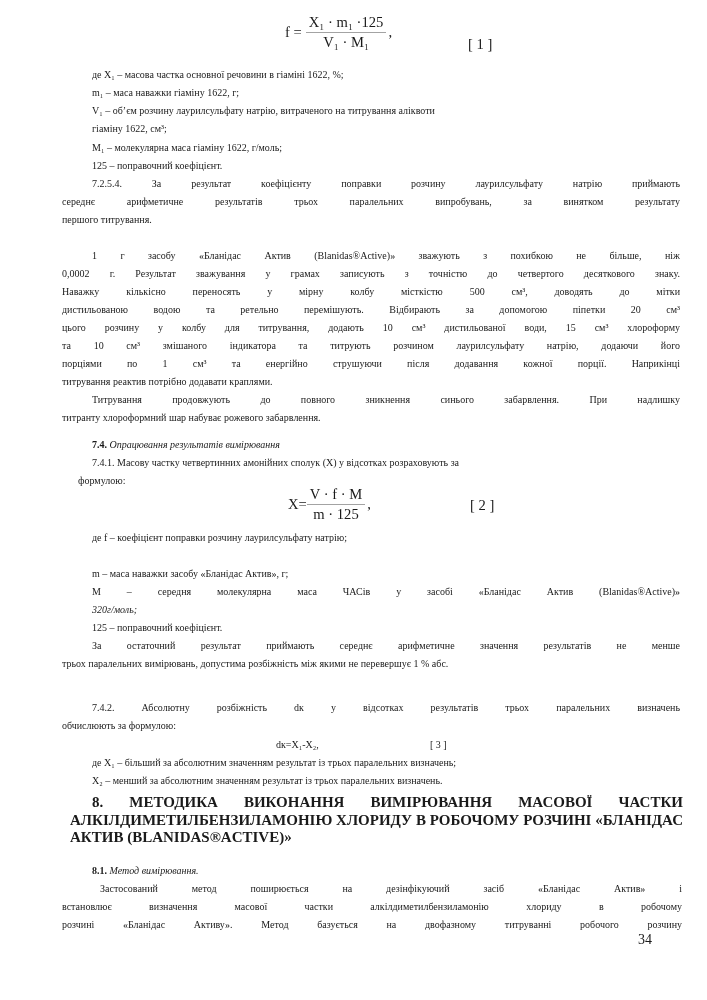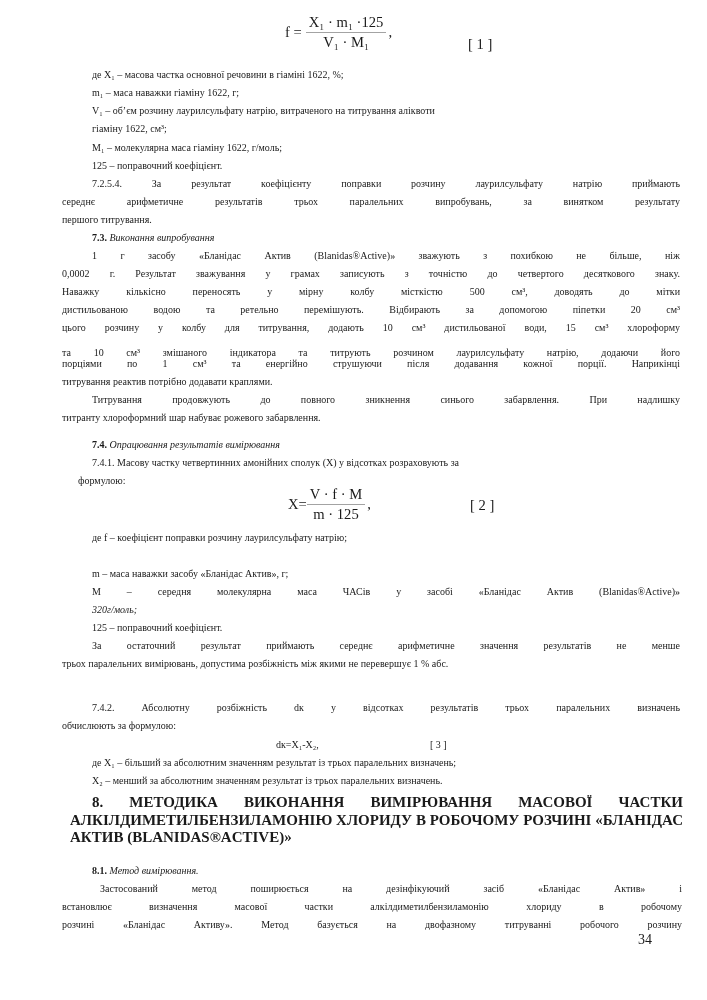--- a/index.html
+++ b/index.html
@@ -38,31 +38,27 @@
   <div class="ln" style="left:92px; top:84px;">m₁ – маса наважки гіаміну 1622, г;</div>
   <div class="ln" style="left:92px; top:102px;">V₁ – об’єм розчину лаурилсульфату натрію, витраченого на титрування аліквоти</div>
   <div class="ln" style="left:92px; top:120px;">гіаміну 1622, см³;</div>
   <div class="ln" style="left:92px; top:139px;">M₁ – молекулярна маса гіаміну 1622, г/моль;</div>
   <div class="ln" style="left:92px; top:157px;">125 – поправочний коефіцієнт.</div>
 
   <div class="ln just" style="left:92px; width:588px; top:175px;">7.2.5.4. За результат коефіцієнту поправки розчину лаурилсульфату натрію приймають</div>
   <div class="ln just" style="left:62px; width:618px; top:193px;">середнє арифметичне результатів трьох паралельних випробувань, за винятком результату</div>
   <div class="ln" style="left:62px; top:211px;">першого титрування.</div>
 
-  <div class="ln" style="left:92px; top:229px;">
-    <span class="b">7.3.</span>
-    <span class="i">Виконання випробування</span>
-  </div>
 
   <div class="ln just" style="left:92px; width:588px; top:247px;">1 г засобу «Бланідас Актив (Blanidas®Active)» зважують з похибкою не більше, ніж</div>
   <div class="ln just" style="left:62px; width:618px; top:265px;">0,0002 г. Результат зважування у грамах записують з точністю до четвертого десяткового знаку.</div>
   <div class="ln just" style="left:62px; width:618px; top:283px;">Наважку кількісно переносять у мірну колбу місткістю 500 см³, доводять до мітки</div>
   <div class="ln just" style="left:62px; width:618px; top:301px;">дистильованою водою та ретельно перемішують. Відбирають за допомогою піпетки 20 см³</div>
   <div class="ln just" style="left:62px; width:618px; top:319px;">цього розчину у колбу для титрування, додають 10 см³ дистильованої води, 15 см³ хлороформу</div>
-  <div class="ln just" style="left:62px; width:618px; top:337px;margin-top:7px;">та 10 см³ змішаного індикатора та титрують розчином лаурилсульфату натрію, додаючи його</div>
+  <div class="ln just" style="left:62px; width:618px; top:337px;">та 10 см³ змішаного індикатора та титрують розчином лаурилсульфату натрію, додаючи його</div>
   <div class="ln just" style="left:62px; width:618px; top:355px;">порціями по 1 см³ та енергійно струшуючи після додавання кожної порції. Наприкінці</div>
   <div class="ln" style="left:62px; top:373px;">титрування реактив потрібно додавати краплями.</div>
 
   <div class="ln just" style="left:92px; width:588px; top:391px;">Титрування продовжують до повного зникнення синього забарвлення. При надлишку</div>
   <div class="ln" style="left:62px; top:409px;">титранту хлороформний шар набуває рожевого забарвлення.</div>
 
   <div class="ln" style="left:92px; top:436px;">
     <span class="b">7.4.</span>
     <span class="i">Опрацювання результатів вимірювання</span>
   </div>

